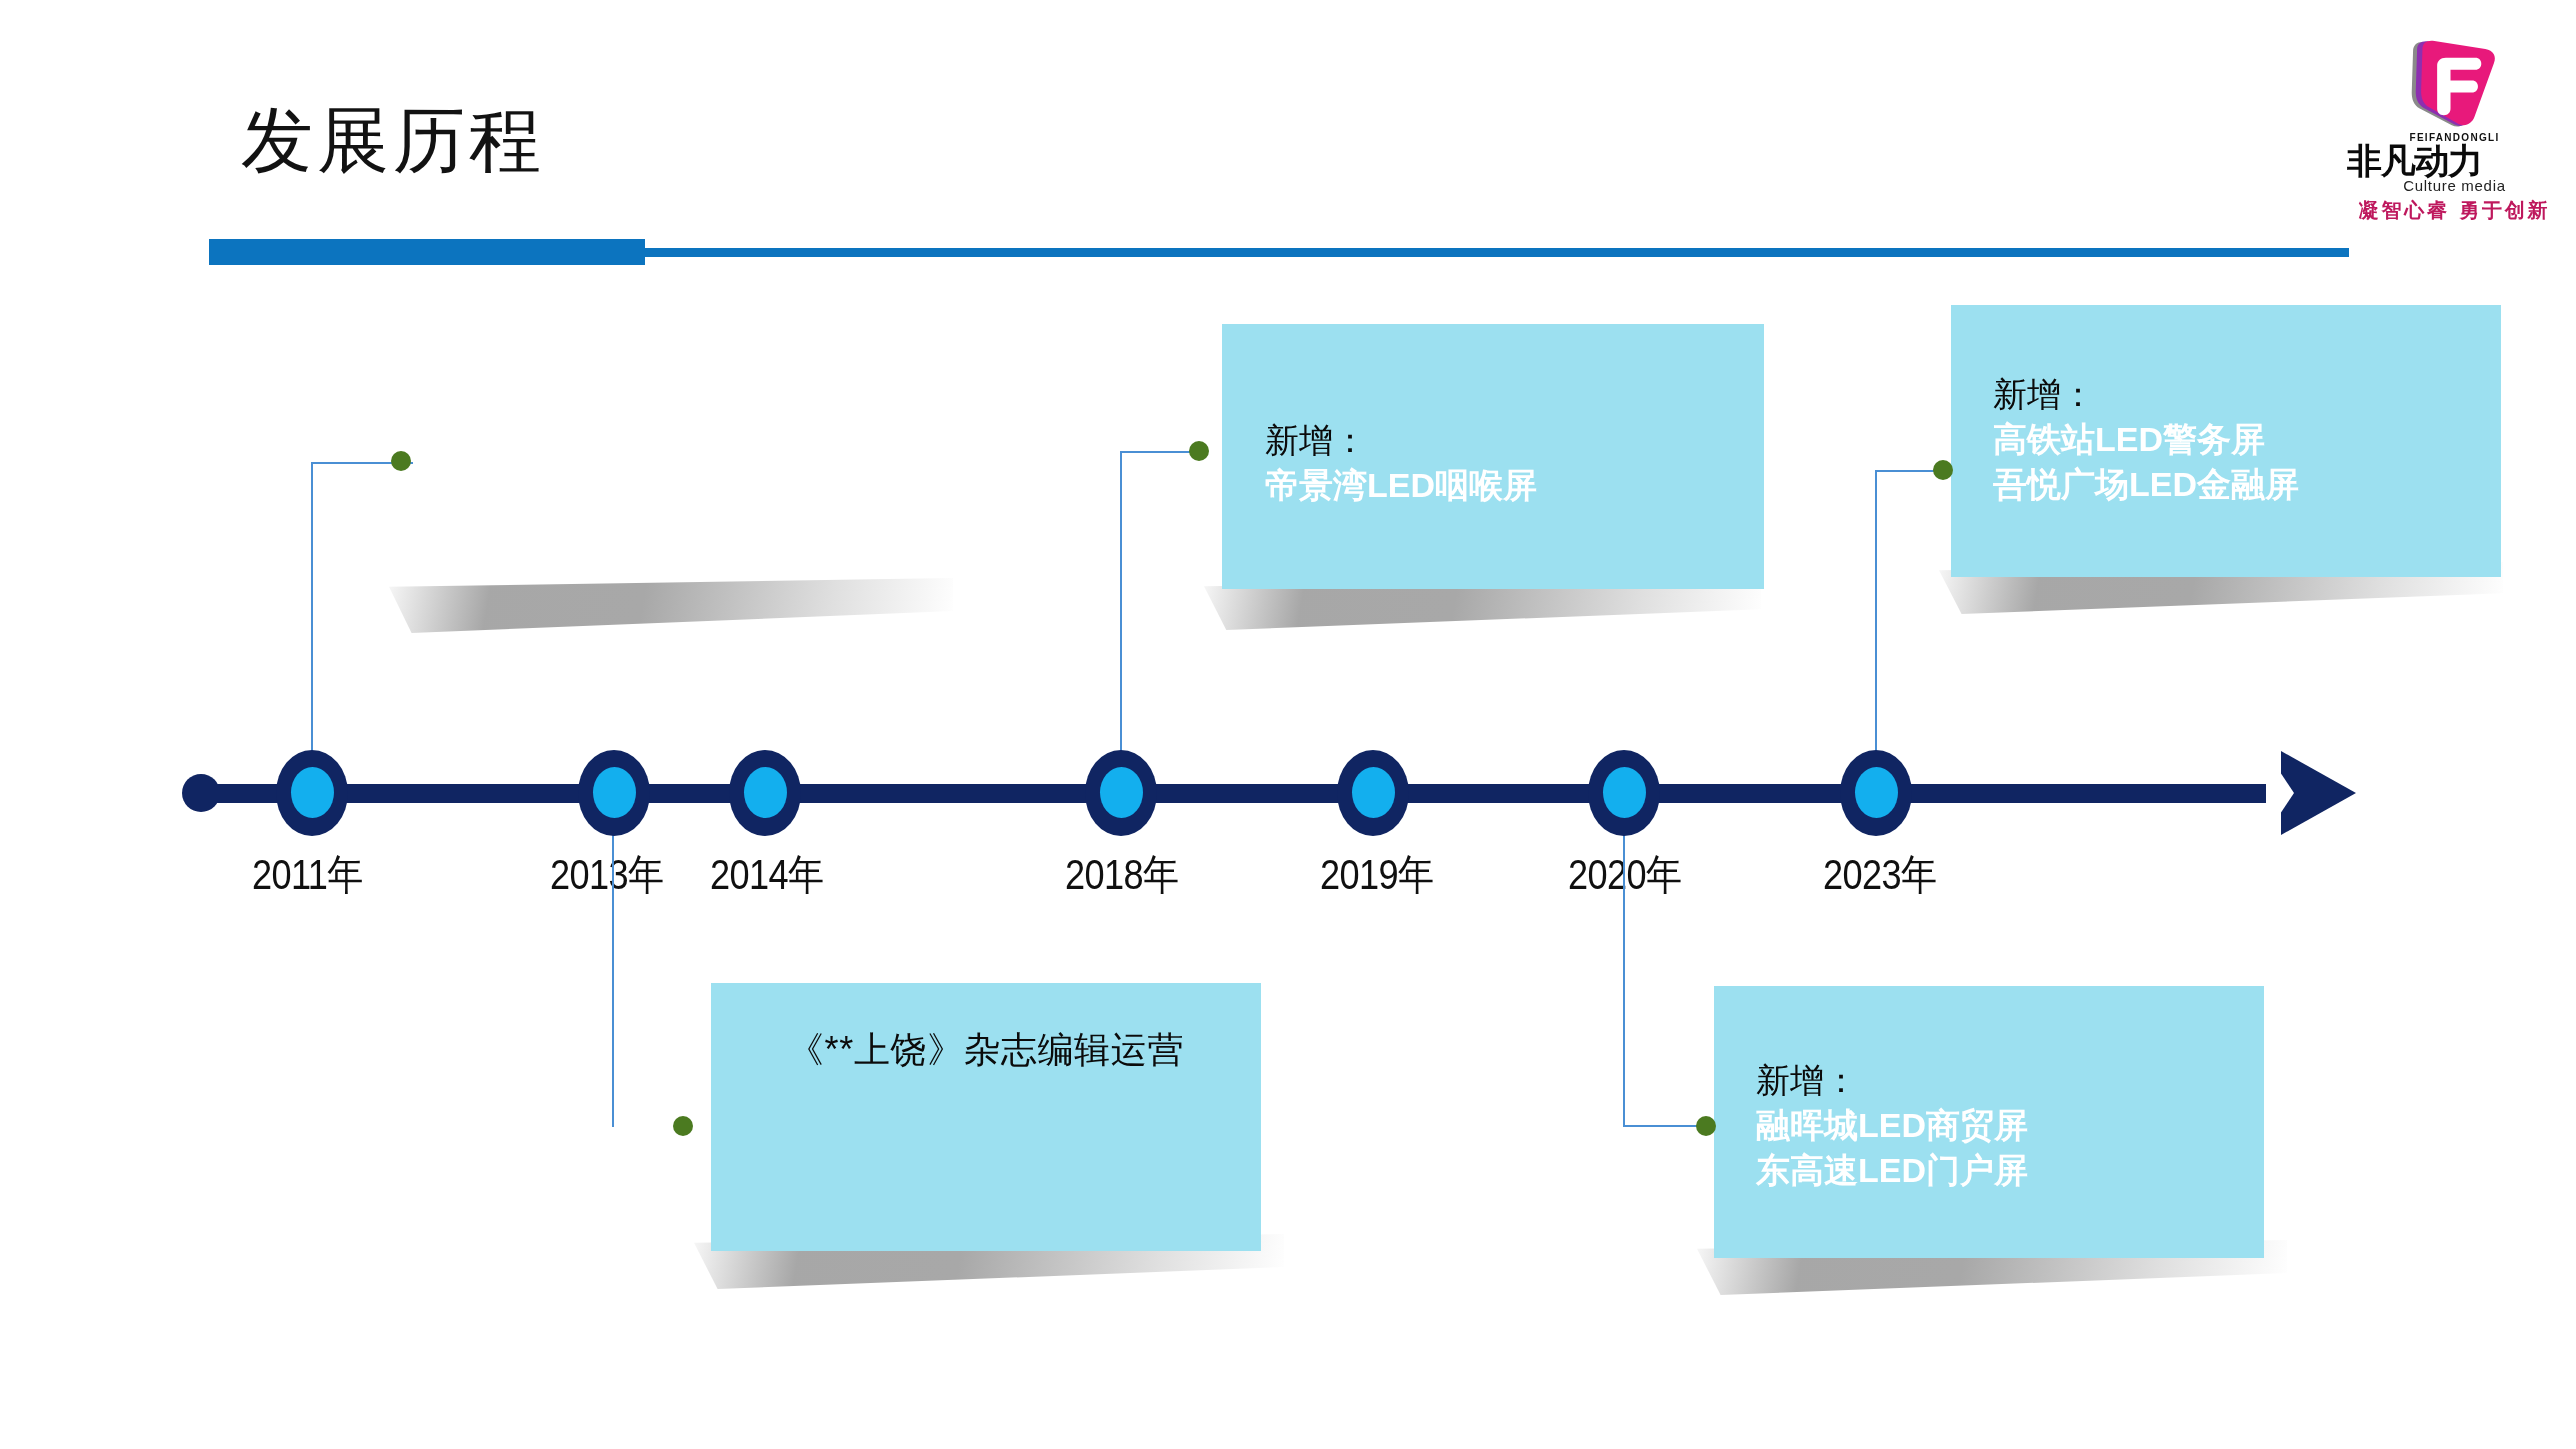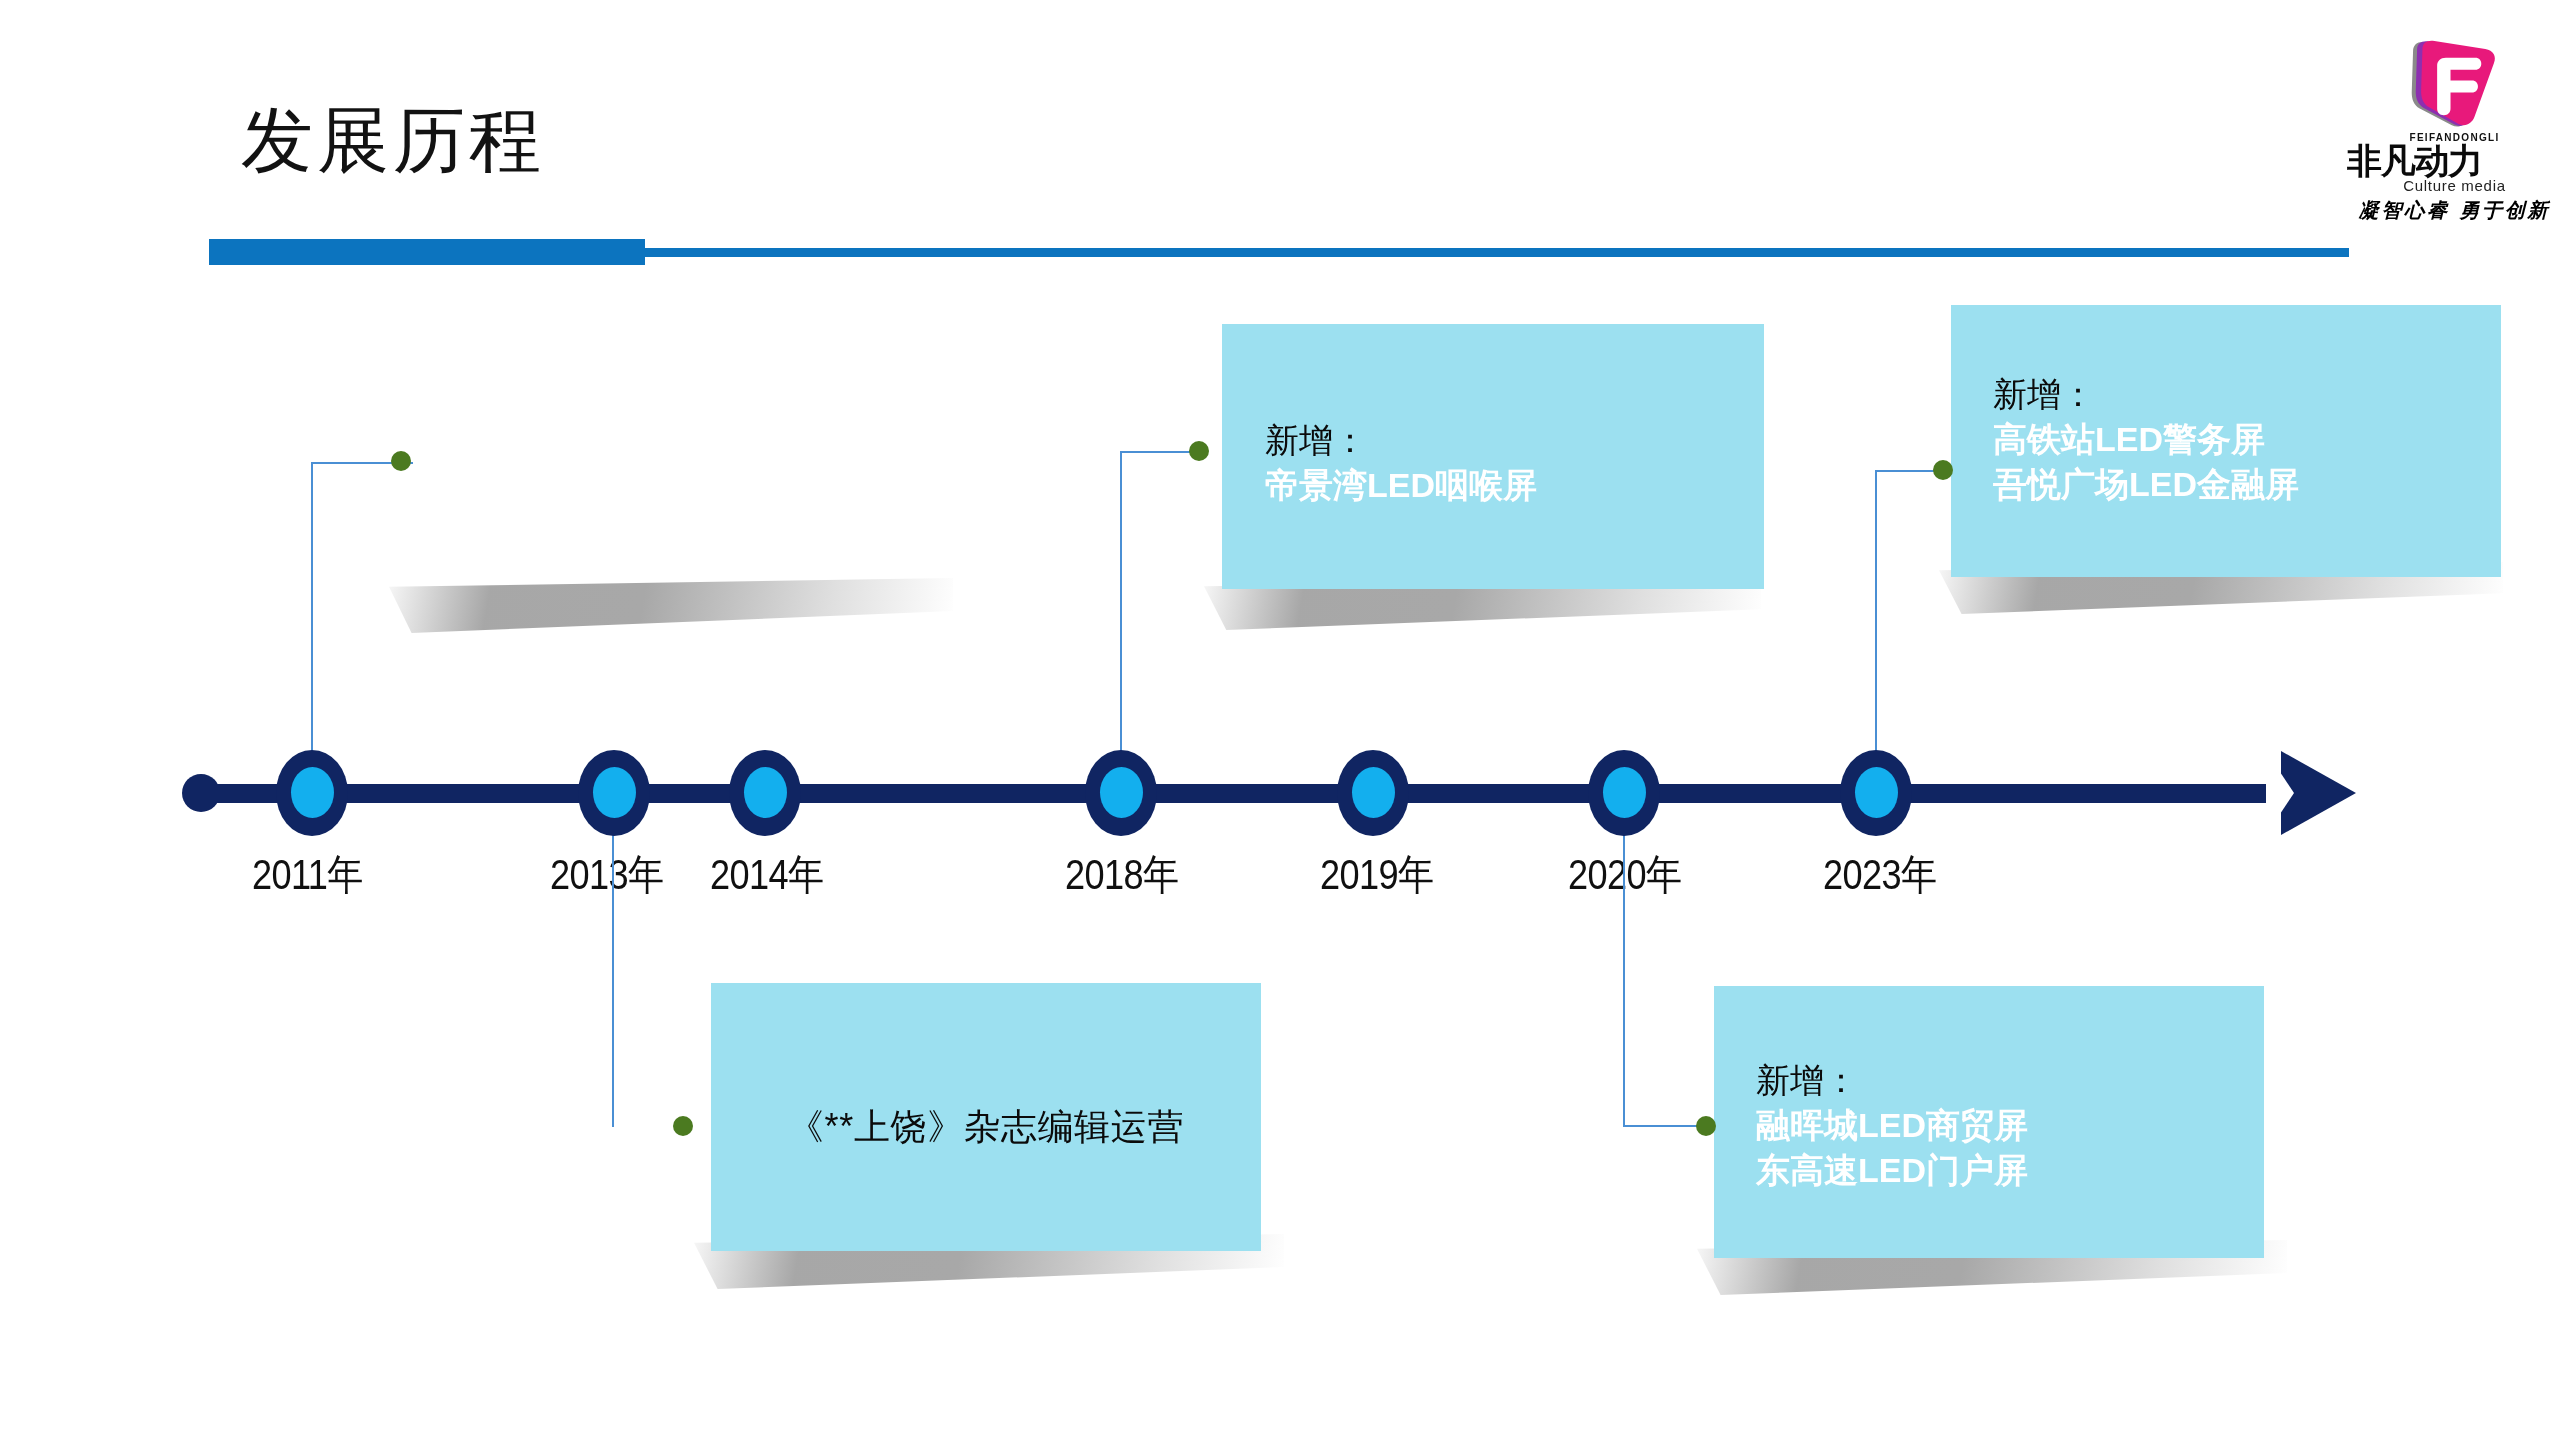--- a/index.html
+++ b/index.html
@@ -37,22 +37,22 @@
   #logo-name-en {
     position: absolute; left: 0px; top: 93px; width: 215px; text-align: center;
     font-size: 10px; font-weight: 700; color: #111; letter-spacing: 1.3px;
   }
   #logo-sub {
     position: absolute; left: 0px; top: 138px; width: 215px; text-align: center;
     font-size: 15px; font-weight: 400; color: #222; letter-spacing: 0.7px;
   }
   #logo-tagline {
     position: absolute; left: 0px; top: 158px; width: 215px; text-align: center;
-    font-size: 20px; color: #000000; font-family: "DejaVu Serif", serif;
-    font-style: italic; letter-spacing: 2.7px; font-weight: 700;
+    font-size: 20px; color: #be185d; font-family: "DejaVu Serif", serif;
+    letter-spacing: 2.7px; font-weight: 700;
   }
 
   
   #axis-line {
     position: absolute; left: 201px; top: 784px;
     width: 2100px; height: 19px; background: #102562;
   }
   #axis-start-dot {
     position: absolute; left: 182px; top: 774px;
     width: 38px; height: 38px; border-radius: 50%; background: #102562;
@@ -174,21 +174,21 @@
 
   <div class="card-shadow" style="left:389px; top:578px; width:564px; height:55px;"></div>
   <div class="card-shadow" style="left:694px; top:1234px; width:590px; height:55px;"></div>
   <div class="card-shadow" style="left:1204px; top:578px; width:557px; height:52px;"></div>
   <div class="card-shadow" style="left:1697px; top:1240px; width:590px; height:55px;"></div>
   <div class="card-shadow" style="left:1939px; top:562px; width:564px; height:52px;"></div>
 
 
   <div class="card" style="left:711px; top:983px; width:550px; height:268px;">
     <div class="card-inner">
-      <div class="card-plain" style="margin-top:120px; padding:0 27px; text-align:center;">《**上饶》杂志编辑运营</div>
+      <div class="card-plain" style="margin-top:43px; padding:0 27px; text-align:center;">《**上饶》杂志编辑运营</div>
     </div>
   </div>
 
   <div class="card" style="left:1222px; top:324px; width:542px; height:265px;">
     <div class="card-inner">
       <div class="card-body" style="padding:94px 0 0 43px;">
         <span class="t-black t-normal">新增：</span><br>
         <span class="t-white">帝景湾LED咽喉屏</span>
       </div>
     </div>

